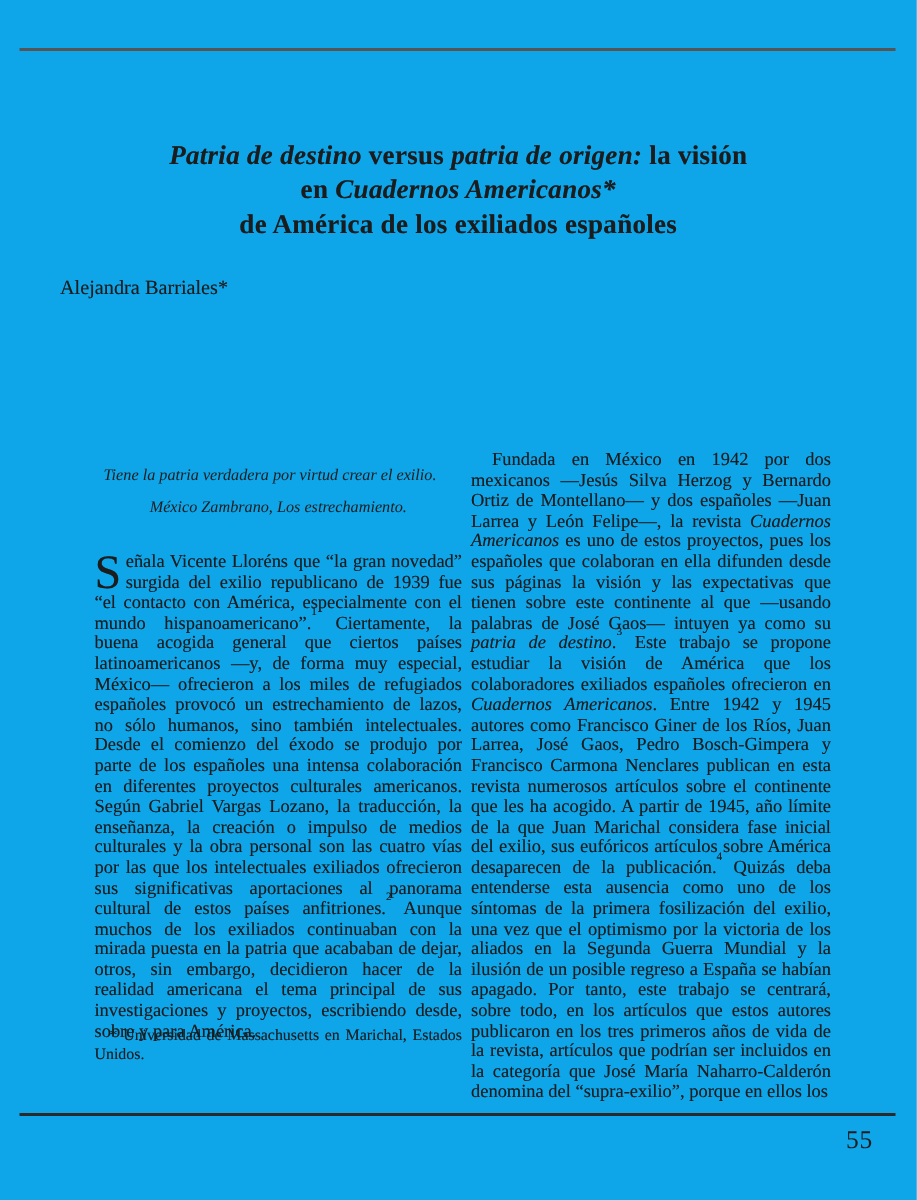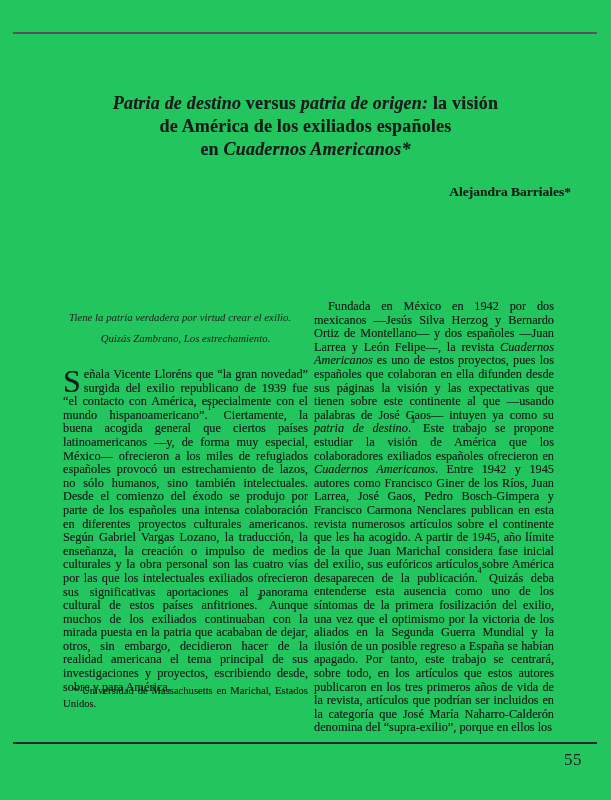--- a/index.html
+++ b/index.html
@@ -4,33 +4,33 @@
 <style>
   html,body{margin:0;padding:0;}
   body{
     width:611px;height:800px;
     background:#f7f7f4;
     font-family:"Liberation Serif", serif;
     color:#1c1c1c;
     position:relative;
     overflow:hidden;
   }
-  .page{position:absolute;inset:0;background:#22c55e;}
+  .page{position:absolute;inset:0;background:#0ea5e9;}
   .rule{position:absolute;left:13px;width:584px;background:#4c4c4c;}
   .rule.top{top:32px;height:2px;background:#555;}
   .rule.bottom{top:742px;height:2px;background:#2a2a2a;}
   .title{
     position:absolute;top:92px;left:40px;width:531px;
     text-align:center;font-size:18px;font-weight:bold;
     line-height:23px;letter-spacing:.2px;
     text-shadow:0 0 .4px rgba(0,0,0,.45);
   }
   .author{
     position:absolute;top:184px;left:40px;width:531px;
-    text-align:right;font-size:13.5px;font-weight:bold;
+    text-align:left;font-size:13.5px;font-weight:normal;
     text-shadow:0 0 .3px rgba(0,0,0,.4);
   }
   .col{position:absolute;top:300px;}
   .col.left{left:63px;width:245px;}
   .col.right{left:314px;width:240px;}
   .epigraph{font-style:italic;font-size:10.8px;line-height:14px;margin-top:10px;}
   .epigraph-quote{padding-left:6px;}
   .epigraph-attrib{text-align:center;margin-top:7px;}
   .body{
     margin:0;font-size:12.3px;line-height:13.6px;
@@ -57,30 +57,30 @@
 </style>
 </head>
 <body>
 
 <div class="page">
 
   <div class="rule top"></div>
 
   <div class="title">
     <div><i>Patria de destino</i><span> versus </span><i>patria de origen:</i><span> la visión</span></div>
+    <div><span>en </span><i>Cuadernos Americanos*</i></div>
     <div><span>de América de los exiliados españoles</span></div>
-    <div><span>en </span><i>Cuadernos Americanos*</i></div>
   </div>
 
   <div class="author">Alejandra Barriales*</div>
 
   <div class="col left">
     <div class="epigraph">
       <div class="epigraph-quote">Tiene la patria verdadera por virtud crear el exilio.</div>
-      <div class="epigraph-attrib"><span>Quizás Zambrano, </span><i>Los estrechamiento</i><span>.</span></div>
+      <div class="epigraph-attrib"><span>México Zambrano, </span><i>Los estrechamiento</i><span>.</span></div>
     </div>
     <p class="body"><span class="dropcap">S</span><span><span>eñala Vicente Lloréns que “la gran novedad” surgida del exilio republicano de 1939 fue “el contacto con América, especialmente con el mundo hispanoamericano”.</span><sup>1</sup><span> Ciertamente, la buena acogida general que ciertos países latinoamericanos —y, de forma muy especial, México— ofrecieron a los miles de refugiados españoles provocó un estrechamiento de lazos, no sólo humanos, sino también intelectuales. Desde el comienzo del éxodo se produjo por parte de los españoles una intensa colaboración en diferentes proyectos culturales americanos. Según Gabriel Vargas Lozano, la traducción, la enseñanza, la creación o impulso de medios culturales y la obra personal son las cuatro vías por las que los intelectuales exiliados ofrecieron sus significativas aportaciones al panorama cultural de estos países anfitriones.</span><sup>2</sup><span> Aunque muchos de los exiliados continuaban con la mirada puesta en la patria que acababan de dejar, otros, sin embargo, decidieron hacer de la realidad americana el tema principal de sus investigaciones y proyectos, escribiendo desde, sobre y para América.</span></span></p>
   </div>
 
   <div class="col right">
     <p class="body indent"><span>Fundada en México en 1942 por dos mexicanos —Jesús Silva Herzog y Bernardo Ortiz de Montellano— y dos españoles —Juan Larrea y León Felipe—, la revista </span><i>Cuadernos Americanos</i><span> es uno de estos proyectos, pues los españoles que colaboran en ella difunden desde sus páginas la visión y las expectativas que tienen sobre este continente al que —usando palabras de José Gaos— intuyen ya como su </span><i>patria de destino</i><span>.</span><sup>3</sup><span> Este trabajo se propone estudiar la visión de América que los colaboradores exiliados españoles ofrecieron en </span><i>Cuadernos Americanos</i><span>. Entre 1942 y 1945 autores como Francisco Giner de los Ríos, Juan Larrea, José Gaos, Pedro Bosch-Gimpera y Francisco Carmona Nenclares publican en esta revista numerosos artículos sobre el continente que les ha acogido. A partir de 1945, año límite de la que Juan Marichal considera fase inicial del exilio, sus eufóricos artículos sobre América desaparecen de la publicación.</span><sup>4</sup><span> Quizás deba entenderse esta ausencia como uno de los síntomas de la primera fosilización del exilio, una vez que el optimismo por la victoria de los aliados en la Segunda Guerra Mundial y la ilusión de un posible regreso a España se habían apagado. Por tanto, este trabajo se centrará, sobre todo, en los artículos que estos autores publicaron en los tres primeros años de vida de la revista, artículos que podrían ser incluidos en la categoría que José María Naharro-Calderón denomina del “supra-exilio”, porque en ellos los</span></p>
   </div>
 
   <div class="footnote">* Universidad de Massachusetts en Marichal, Estados Unidos.</div>
 

